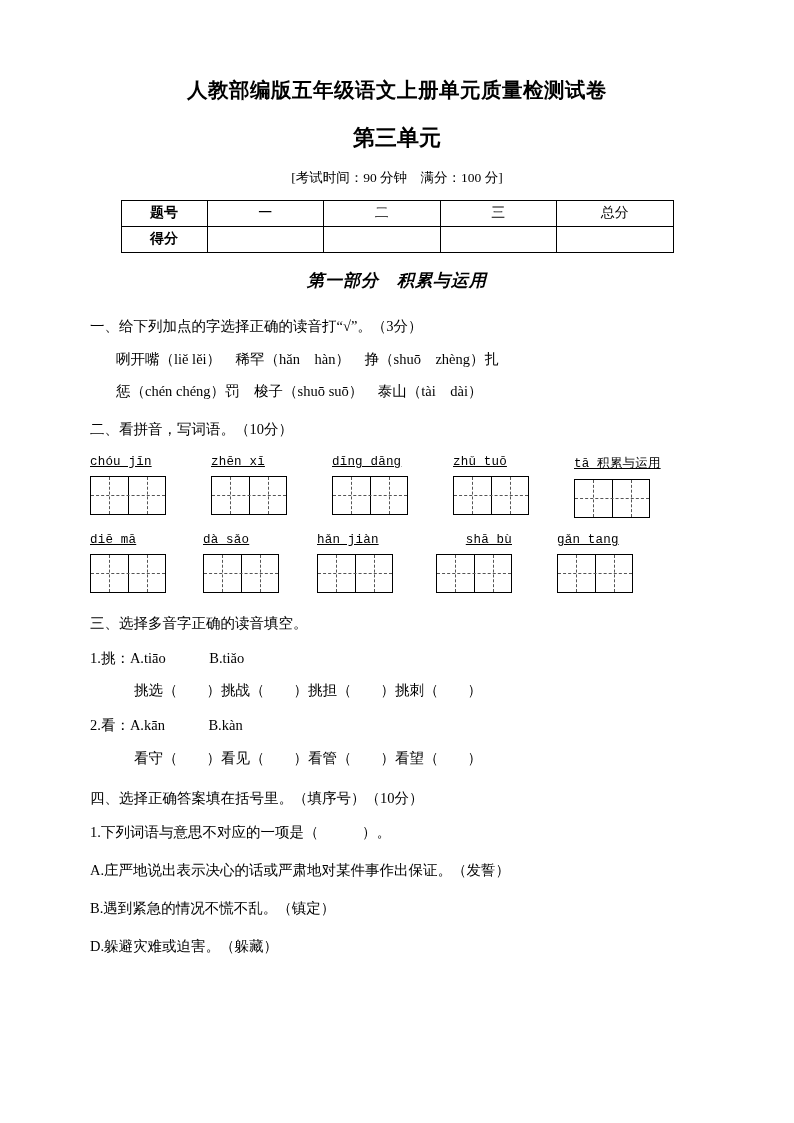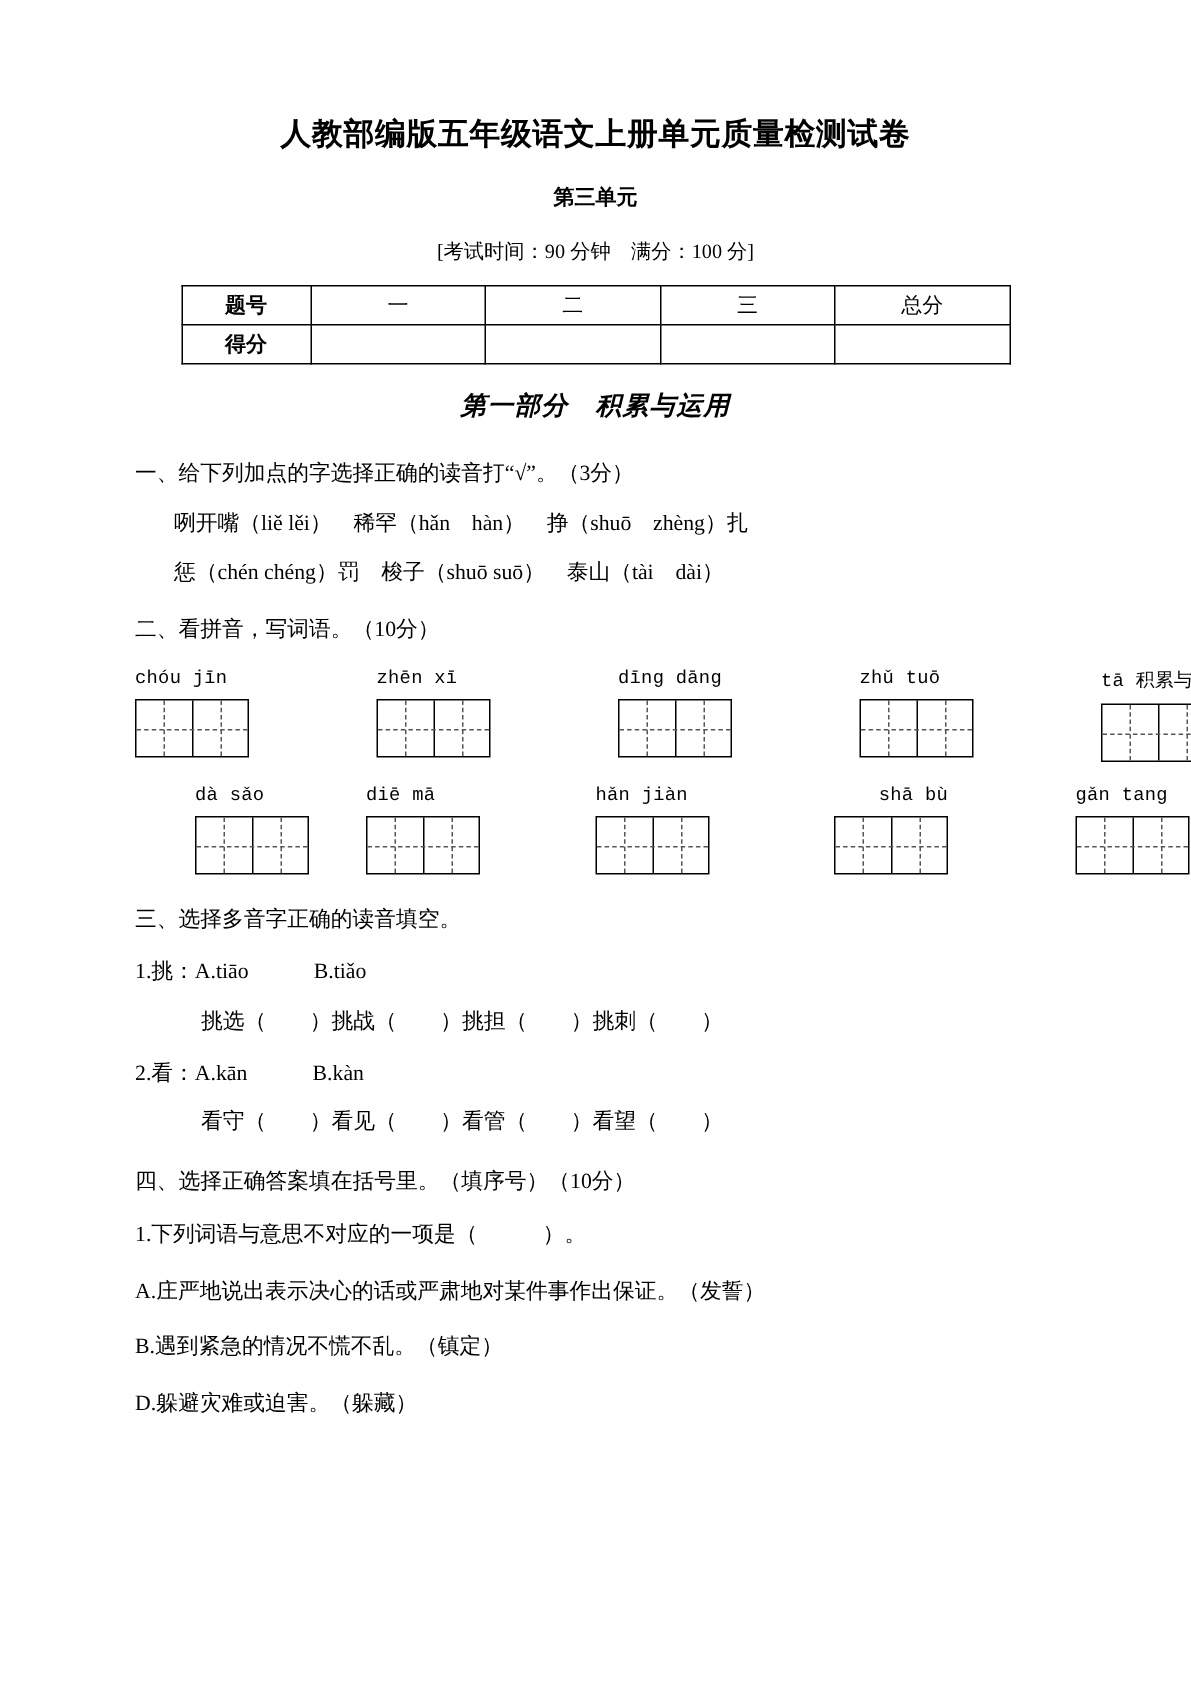--- a/index.html
+++ b/index.html
@@ -27,21 +27,21 @@
   .doc-title {
     text-align: center;
     font-size: 20.5px;
     font-weight: bold;
     letter-spacing: 0.5px;
     margin-top: 78px;
     line-height: 1.2;
   }
   .doc-subtitle {
     text-align: center;
-    font-size: 14px;
+    font-size: 22px;
     font-weight: bold;
     margin-top: 22px;
     line-height: 1.2;
   }
   .exam-meta {
     text-align: center;
     font-size: 13.5px;
     margin-top: 18px;
     font-family: "Liberation Serif", "DejaVu Serif", serif;
   }
@@ -106,28 +106,28 @@
   
   .grid-block { margin-top: 14px; }
   .grid-row {
     display: flex;
     align-items: flex-start;
   }
   .grid-row.row2 { margin-top: 15px; }
   .grid-cellgroup {
     display: flex;
     flex-direction: column;
-    margin-left: 40px;
   }
   .pinyin-label {
     font-family: "Liberation Mono", "DejaVu Sans Mono", monospace;
     font-size: 12.5px;
     margin-bottom: 7px;
     white-space: nowrap;
     letter-spacing: 0.2px;
+    text-decoration: underline;
   }
   .tianzi {
     width: 76px;
     height: 39px;
     border: 1.3px solid #000000;
     box-sizing: border-box;
     display: flex;
     position: relative;
   }
   .tianzi .half {
@@ -231,30 +231,30 @@
         <div class="pinyin-label">tā 积累与运用</div>
         <div class="tianzi">
             <div class="half"></div>
             <div class="half"></div>
             <div class="hline"></div>
           </div>
       </div>
     </div>
 
     <div class="grid-row row2">
+      <div class="grid-cellgroup" style="margin-left:0px;margin-right:37px;">
+        <div class="pinyin-label">diē mā</div>
+        <div class="tianzi">
+            <div class="half"></div>
+            <div class="half"></div>
+            <div class="hline"></div>
+          </div>
+      </div>
       <div class="grid-cellgroup" style="margin-right:38px;">
         <div class="pinyin-label">dà sǎo</div>
-        <div class="tianzi">
-            <div class="half"></div>
-            <div class="half"></div>
-            <div class="hline"></div>
-          </div>
-      </div>
-      <div class="grid-cellgroup" style="margin-left:0px;margin-right:37px;">
-        <div class="pinyin-label">diē mā</div>
         <div class="tianzi">
             <div class="half"></div>
             <div class="half"></div>
             <div class="hline"></div>
           </div>
       </div>
       <div class="grid-cellgroup" style="margin-right:43px;">
         <div class="pinyin-label">hǎn jiàn</div>
         <div class="tianzi">
             <div class="half"></div>

